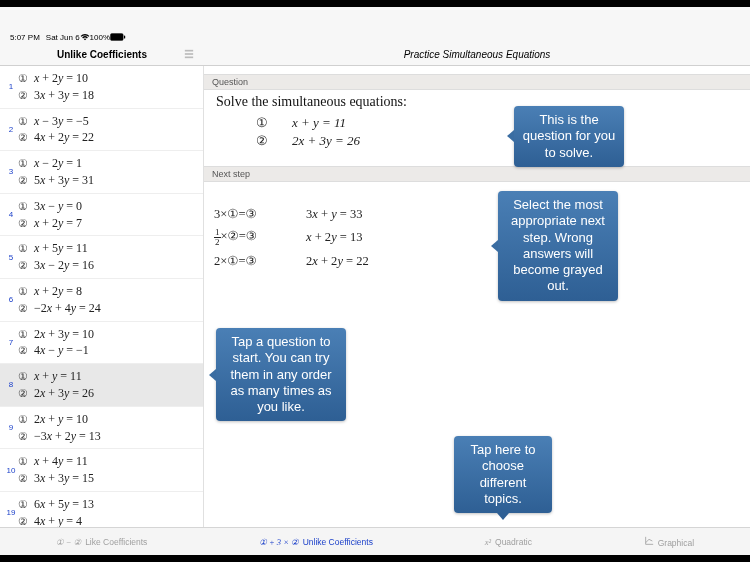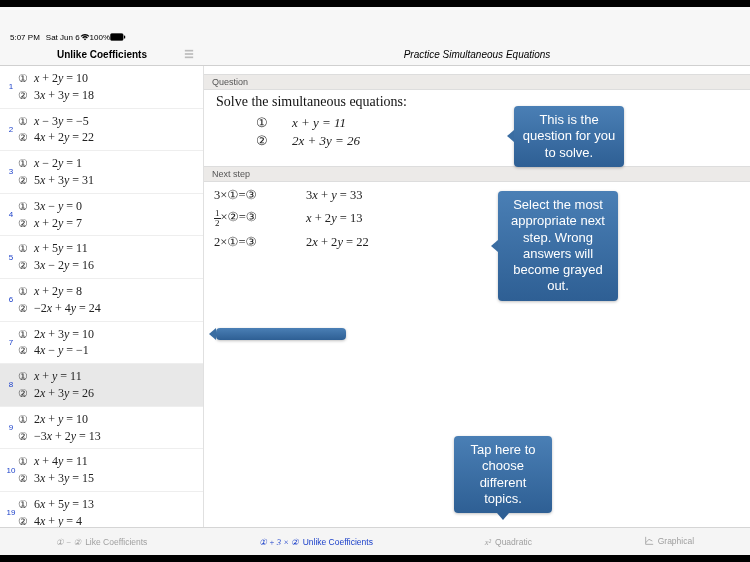--- a/index.html
+++ b/index.html
@@ -31,33 +31,33 @@
 .circ { font-family: -apple-system, sans-serif; font-size: 11px; color: #333; }
 
 .main { flex: 1; display: flex; flex-direction: column; min-height: 0; background: #fff; position: relative; }
 .section-label { background: #eceae8; color: #555; font-size: 9px; padding: 2px 8px; border-bottom: 1px solid #ddd; border-top: 1px solid #ddd; margin-top: 8px; }
 .main .question-area { padding: 4px 12px 8px 12px; }
 .main .prompt { font-family: "Times New Roman", Georgia, serif; font-size: 14px; color: #111; margin-bottom: 4px; }
 .main .eqs { font-family: "Times New Roman", Georgia, serif; font-size: 13px; color: #222; }
 .main .eqs .eqrow { display: flex; align-items: baseline; gap: 20px; padding: 1px 0 1px 40px; }
 .main .eqs .eqrow .circ2 { width: 16px; font-family: sans-serif; }
 
-.nextsteps { padding: 2px 10px; font-family: "Times New Roman", Georgia, serif; font-size: 12.5px; color: #222; }
+.nextsteps { padding: 21px 10px; font-family: "Times New Roman", Georgia, serif; font-size: 12.5px; color: #222; }
 .nsrow { display: flex; align-items: center; gap: 20px; padding: 3px 0; white-space: nowrap; }
 .nsrow .lhs { width: 72px; }
 .frac { display: inline-block; vertical-align: middle; text-align: center; font-size: 9px; line-height: 1; }
 .frac .n { display:block; border-bottom: 0.7px solid #222; padding: 0 1px;}
 .frac .d { display:block; padding: 0 1px;}
 
 .callout { position: absolute; background: linear-gradient(#4a7fb5, #2e5f94); color: #fff; font-size: 13px; line-height: 1.25; padding: 6px 8px; border-radius: 4px; text-align: center; box-shadow: 0 1px 3px rgba(0,0,0,0.25); z-index: 5; }
 .callout .arrow-left { position: absolute; left: -7px; top: 50%; transform: translateY(-50%); width:0; height:0; border-top:6px solid transparent; border-bottom:6px solid transparent; border-right:7px solid #3a6da2; }
 .callout .arrow-down { position: absolute; bottom: -7px; left: 50%; transform: translateX(-50%); width:0; height:0; border-left:6px solid transparent; border-right:6px solid transparent; border-top:7px solid #2e5f94; }
 
 .bottombar { height: 28px; background: #f5f5f5; border-top: 1px solid #d5d5d5; display: flex; align-items: center; justify-content: space-around; font-size: 8.5px; color: #a0a0a0; flex-shrink:0;}
-.bottombar .tab { display: flex; align-items: flex-start; gap: 4px; cursor: pointer; }
+.bottombar .tab { display: flex; align-items: flex-end; gap: 4px; cursor: pointer; }
 .bottombar .tab.active { color: #1a3fc9; }
 .bottombar .tab .ticon { font-family: "Times New Roman", serif; font-style: italic; }
 
 .italic-x { font-style: italic; font-family: "Times New Roman", serif;}
 .serif { font-family: "Times New Roman", Georgia, serif; }
 </style>
 </head>
 <body>
 
 <div class="frame">
@@ -281,20 +281,21 @@
       <div class="callout" style="top:40px; left:310px; width:110px;">
         <div class="arrow-left"></div>
         <span>This is the question for you to solve.</span>
       </div>
       <div class="callout" style="top:125px; left:294px; width:120px;">
         <div class="arrow-left"></div>
         <span>Select the most appropriate next step. Wrong answers will become grayed out.</span>
       </div>
       <div class="callout" style="top:262px; left:12px; width:130px;">
         <div class="arrow-left"></div>
+        <span>Tap a question to start. You can try them in any order as many times as you like.</span>
       </div>
       <div class="callout" style="bottom:14px; left:250px; width:98px;">
         <div class="arrow-down"></div>
         <span>Tap here to choose different topics.</span>
       </div>
     </div>
   </div>
 
   <div class="bottombar">
     <div class="tab">

